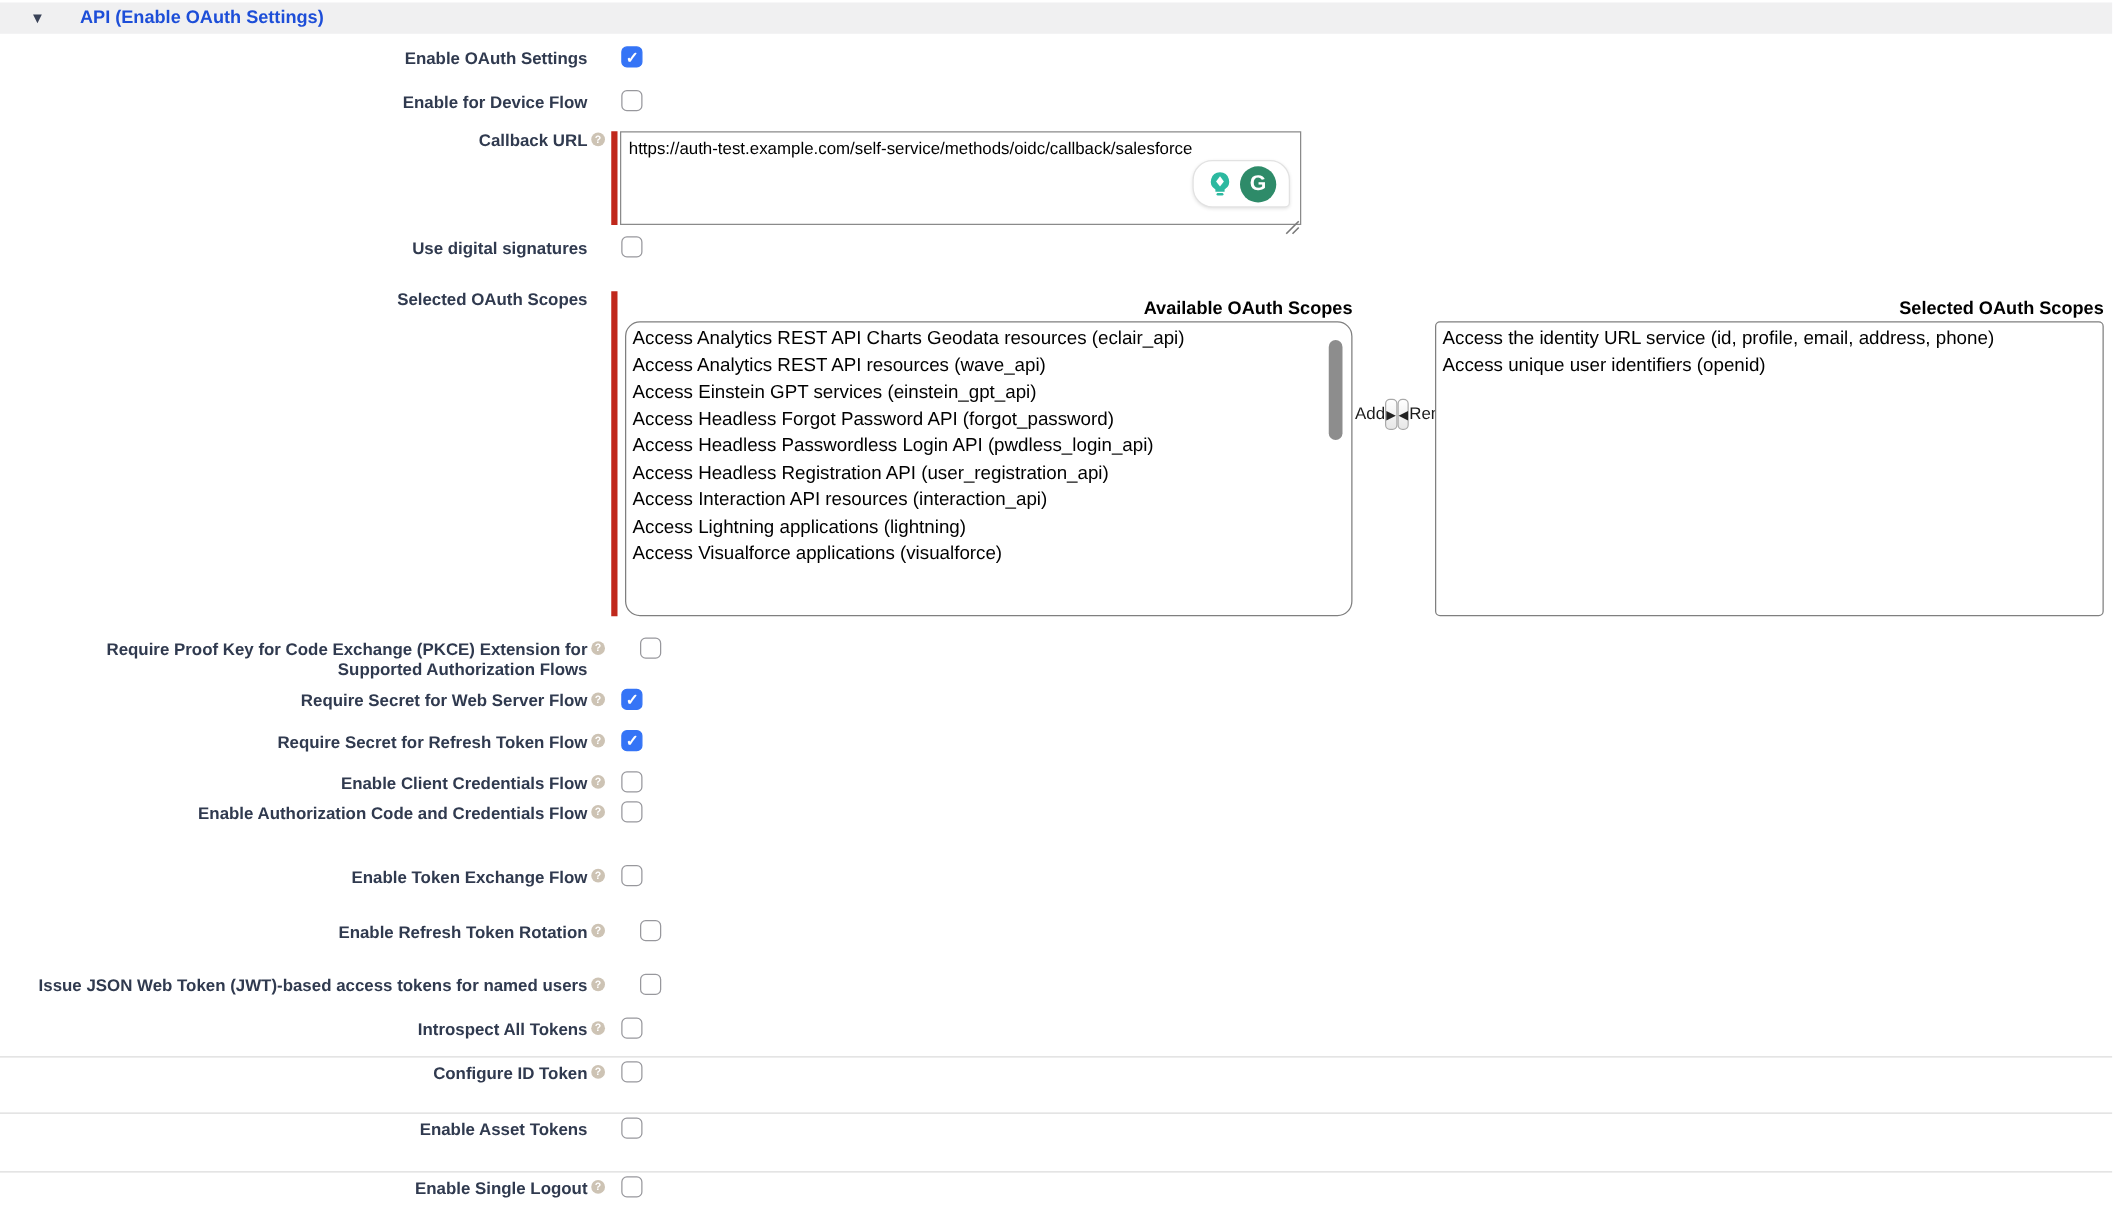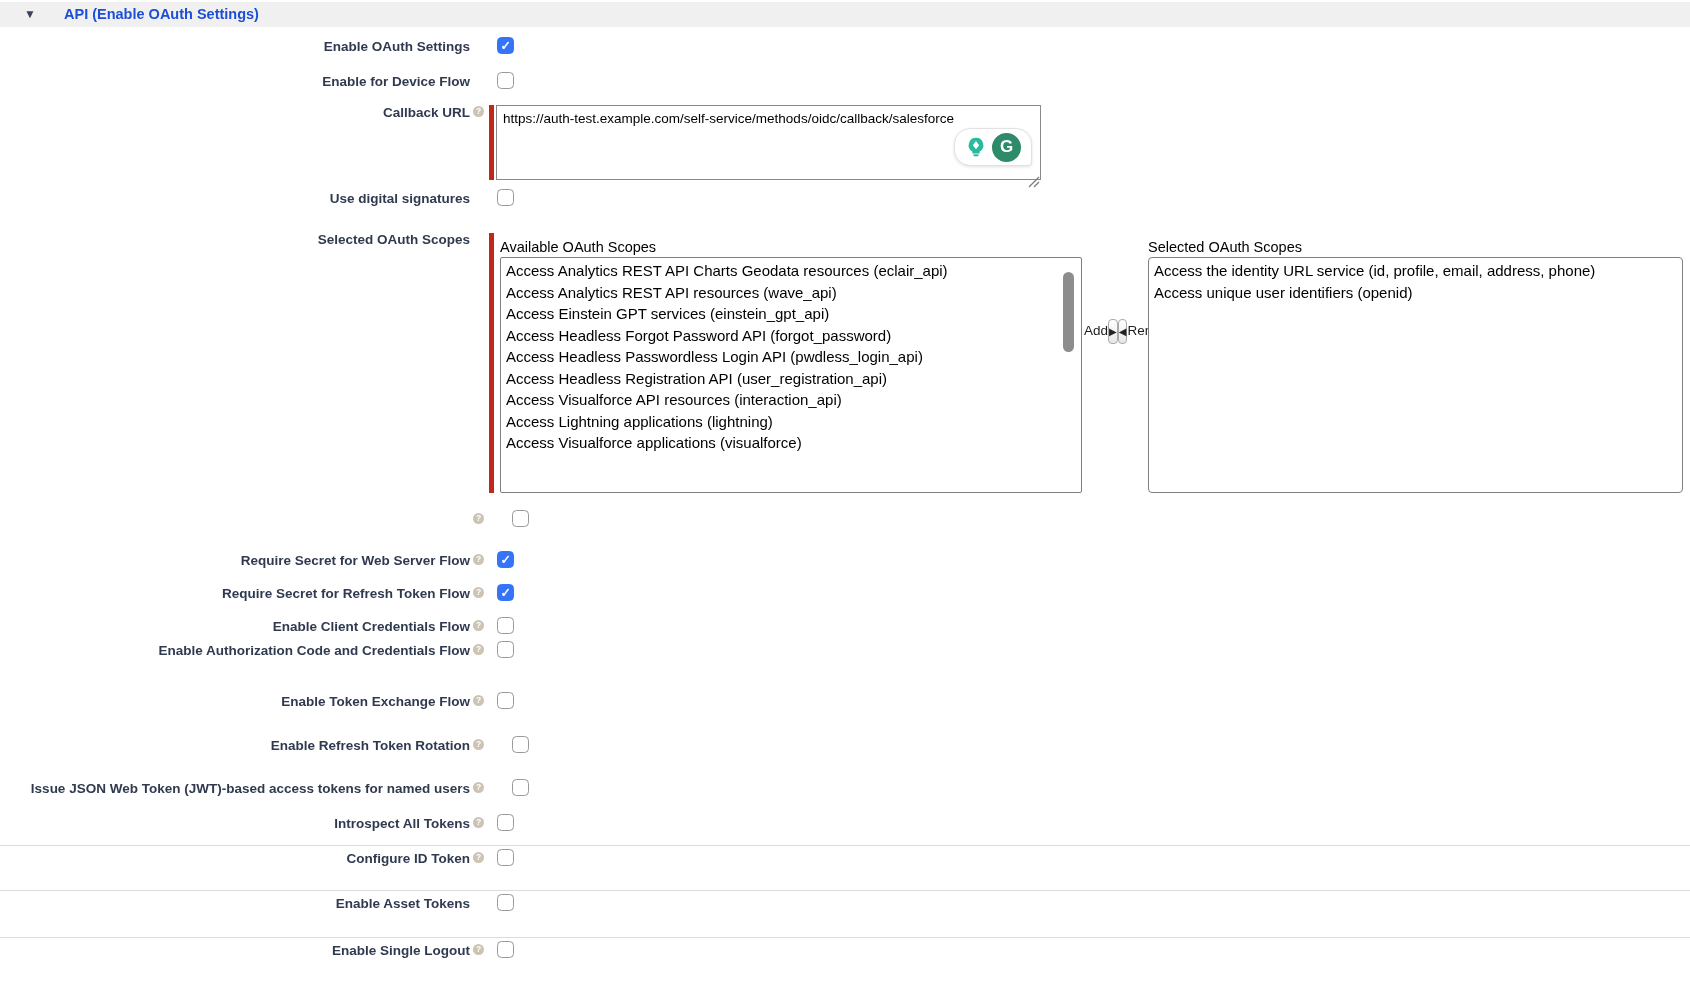--- a/index.html
+++ b/index.html
@@ -38,24 +38,24 @@
     font-family:"Liberation Sans", sans-serif; font-size:13.5px; color:#000; padding:4px 6px;
     resize:none; outline:none; line-height:17px; }
   .assist-pill { position:absolute; right:9px; bottom:14px; width:78px; height:38px; background:#fff;
     border:1px solid #e2e2e2; border-radius:16px 16px 4px 16px; box-shadow:0 1px 3px rgba(0,0,0,0.12);
     display:flex; align-items:center; justify-content:center; gap:5px; }
   .gram-g { width:29px; height:29px; border-radius:50%; background:#2e8b69; color:#fff;
     font-weight:bold; font-size:17px; text-align:center; line-height:28px; }
   .resize-handle { position:absolute; right:1px; bottom:-8px; }
 
   
-  .list-header { position:absolute; top:239px; font-size:14.5px; font-weight:normal; color:#000;
-    text-align:left; }
+  .list-header { position:absolute; top:239px; font-size:14.5px; font-weight:bold; color:#000;
+    text-align:right; }
   .scope-list { position:absolute; top:257px; height:236px; background:#fff;
-    border:1px solid #7f7f7f; border-radius:2px; overflow:hidden; padding:2px 0; }
+    border:1px solid #7f7f7f; border-radius:12px; overflow:hidden; padding:2px 0; }
   .scope-opt { font-size:15px; color:#000; line-height:21.5px; padding:0 5px; white-space:nowrap; cursor:default; }
   .scrollthumb { position:absolute; top:14px; right:7px; width:11px; height:80px; background:#8d8d8d;
     border-radius:6px; }
   .addrem { position:absolute; left:1084px; top:316px; width:60px; display:flex; flex-direction:row;
     align-items:center; }
   .addrem .txt { font-size:13.5px; color:#1c1c1c; line-height:17px; }
   .arbtn { width:34px; height:25px; margin:3px 0 1px 0; border:1px solid #a9a9a9; border-radius:4px;
     background:linear-gradient(#fefefe,#e7e7e7); font-size:10px; color:#222; cursor:pointer;
     display:flex; align-items:center; justify-content:center; padding:0; }
 
@@ -114,21 +114,21 @@
   <div class="reqbar" style="left:489px; top:233px; height:260px;"></div>
 
   <div class="list-header" style="left:500px; width:582px;">Available OAuth Scopes</div>
   <div class="scope-list" style="left:500px; width:582px;">
     <div class="scope-opt">Access Analytics REST API Charts Geodata resources (eclair_api)</div>
     <div class="scope-opt">Access Analytics REST API resources (wave_api)</div>
     <div class="scope-opt">Access Einstein GPT services (einstein_gpt_api)</div>
     <div class="scope-opt">Access Headless Forgot Password API (forgot_password)</div>
     <div class="scope-opt">Access Headless Passwordless Login API (pwdless_login_api)</div>
     <div class="scope-opt">Access Headless Registration API (user_registration_api)</div>
-    <div class="scope-opt">Access Visualforce API resources (interaction_api)</div>
+    <div class="scope-opt">Access Interaction API resources (interaction_api)</div>
     <div class="scope-opt">Access Lightning applications (lightning)</div>
     <div class="scope-opt">Access Visualforce applications (visualforce)</div>
     <div class="scrollthumb"></div>
   </div>
 
   <div class="addrem">
     <span class="txt">Add</span>
     <button class="arbtn">
         <span>▶</span>
       </button>
@@ -139,20 +139,21 @@
   </div>
 
   <div class="list-header" style="left:1148px; width:535px;">Selected OAuth Scopes</div>
   <div class="scope-list" style="left:1148px; width:535px; border-radius:4px;">
     <div class="scope-opt">Access the identity URL service (id, profile, email, address, phone)</div>
     <div class="scope-opt">Access unique user identifiers (openid)</div>
   </div>
 
   <div class="frow" style="top:510px">
     <div class="lbl">
+      <span class="narrow">Require Proof Key for Code Exchange (PKCE) Extension for Supported Authorization Flows</span>
       <span class="help">?</span>
     </div>
     <span class="cb offset"></span>
   </div>
 
   <div class="frow" style="top:551px">
     <div class="lbl">
       <span>Require Secret for Web Server Flow</span>
       <span class="help">?</span>
     </div>

